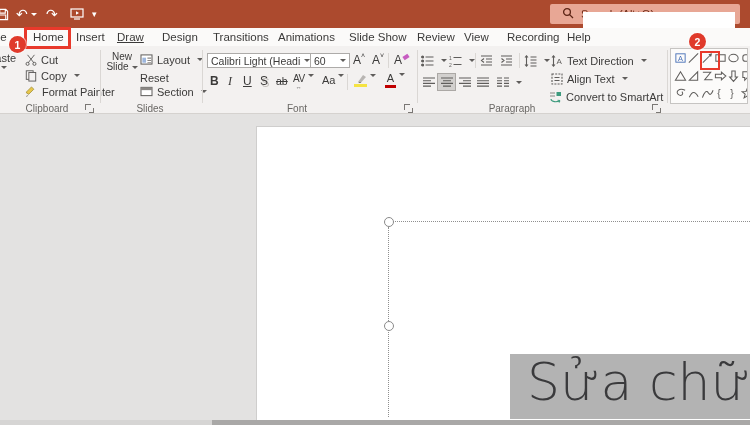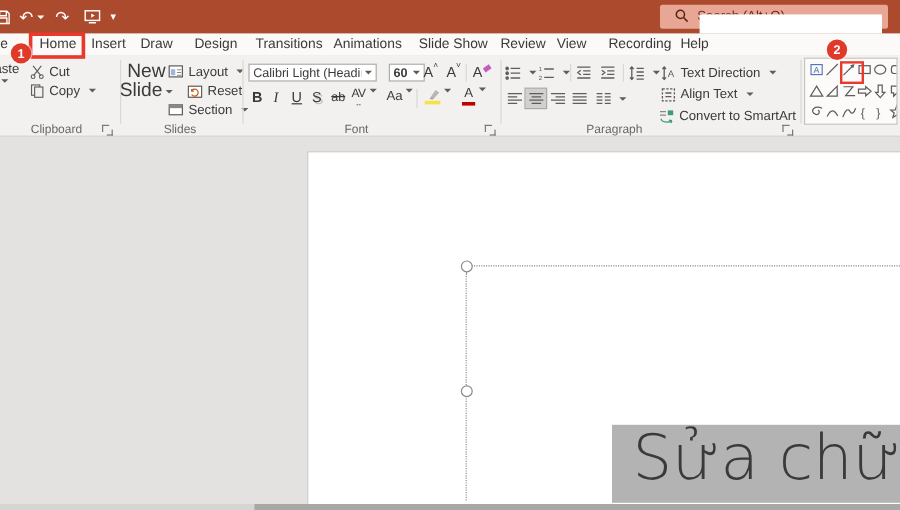--- a/index.html
+++ b/index.html
@@ -102,21 +102,21 @@
       <span>Search (Alt+Q)</span>
     </div>
     <div id="white-patch"></div>
   </div>
 
   <div id="tabrow">
     <div id="home-annotation"></div>
   <span class="tab" style="left: -12px;">File</span>
       <span class="tab" style="left: 33px;">Home</span>
       <span class="tab" style="left: 76px;">Insert</span>
-      <span class="tab" style="left: 117px;">Draw</span>
+      <span class="tab" style="left: 117px; text-decoration: underline;">Draw</span>
       <span class="tab" style="left: 162px;">Design</span>
       <span class="tab" style="left: 213px;">Transitions</span>
       <span class="tab" style="left: 278px;">Animations</span>
       <span class="tab" style="left: 349px;">Slide Show</span>
       <span class="tab" style="left: 417px;">Review</span>
       <span class="tab" style="left: 464px;">View</span>
       <span class="tab" style="left: 507px;">Recording</span>
       <span class="tab" style="left: 567px;">Help</span>
     </div>
   <div class="badge" style="left:9px;top:36px;">1</div>
@@ -141,47 +141,54 @@
       <span>Cut</span>
     </div>
     <div class="rbtn" style="left:25px;top:22px;">
       <svg width="12" height="13" viewBox="0 0 14 14" class="lineic">
           <rect x="1.5" y="1.5" width="8" height="10"></rect>
           <rect x="4.5" y="3.5" width="8" height="10" fill="#F3F1F0"></rect>
         </svg>
       <span>Copy</span>
       <span class="caret"></span>
     </div>
+    <div class="rbtn" style="left:25px;top:38px;">
+      <svg width="13" height="12" viewBox="0 0 14 13">
+          <path d="M1 7 L7 1 L9.5 3.5 L4 9 z" fill="#E8C64A" stroke="#9c8a30" stroke-width=".8"></path>
+          <path d="M4 9 L2 12 L1 11 z" fill="#8a8784"></path>
+        </svg>
+      <span>Format Painter</span>
+    </div>
     <div class="grplabel" style="left:5px;width:84px;">Clipboard</div>
     <span class="launcher" style="left:85px;top:58px;"></span>
     <div class="vdiv" style="left:100px;"></div>
 
     <div class="rbtn" style="left:104px;top:4px;flex-direction:column;gap:2px;width:36px;">
       <svg width="23" height="19" viewBox="0 0 23 19" class="lineic">
           <rect x="3" y="2" width="18" height="15" fill="#fff"></rect>
           <path d="M5.5 1 v7 M2 4.5 h7" stroke="#2E9B4E" stroke-width="1.6"></path>
         </svg>
-      <span class="stack" style="font-size:16px;">
+      <span class="stack" style="font-size:10px;">
         <span>New</span>
         <span style="display:flex;align-items:center;">
             <span>Slide</span>
             <span class="caret"></span>
           </span>
       </span>
     </div>
     <div class="rbtn" style="left:140px;top:6px;">
       <svg width="13" height="11" viewBox="0 0 14 12" class="lineic">
           <rect x="1" y="1" width="12" height="10" fill="#fff"></rect>
           <rect x="2.5" y="4" width="4" height="5.5" fill="#9DB6DD" stroke="none"></rect>
           <path d="M8 4.5 h4 M8 7 h4 M8 9.5 h4" stroke="#8a8784"></path>
         </svg>
       <span>Layout</span>
       <span class="caret"></span>
     </div>
-    <div class="rbtn" style="left:156px;top:22px;">
+    <div class="rbtn" style="left:140px;top:22px;flex-direction:column;">
       <svg width="13" height="12" viewBox="0 0 14 13" class="lineic">
           <rect x="1" y="2" width="12" height="10" fill="#fff"></rect>
           <path d="M4 6 a3.2 3.2 0 1 1 0 3.5" stroke="#C55A11"></path>
           <path d="M4 4.5 v2 h2" stroke="#C55A11" fill="none"></path>
         </svg>
       <span>Reset</span>
     </div>
     <div class="rbtn" style="left:140px;top:38px;text-align:right;">
       <svg width="13" height="11" viewBox="0 0 14 12" class="lineic">
           <rect x="1" y="1.5" width="12" height="9" fill="#fff"></rect>
@@ -190,21 +197,21 @@
       <span>Section</span>
       <span class="caret"></span>
     </div>
     <div class="grplabel" style="left:110px;width:80px;">Slides</div>
     <div class="vdiv" style="left:202px;"></div>
 
     <div class="combo" style="left:207px;top:7px;width:107px;">
       <span style="overflow:hidden;white-space:nowrap;">Calibri Light (Headings)</span>
       <span class="caret"></span>
     </div>
-    <div class="combo" style="left:324px;top:7px;width:30px;font-weight:bold;">
+    <div class="combo" style="left:310px;top:7px;width:40px;">
       <span>60</span>
       <span class="caret"></span>
     </div>
     <div class="glyphbtn" style="left:353px;top:7px;">
       <span>A</span>
         <span style="font-size:7px;margin-top:-1px;">˄</span>
     </div>
     <div class="glyphbtn" style="left:372px;top:7px;">
       <span>A</span>
         <span style="font-size:7px;margin-top:-1px;">˅</span>

